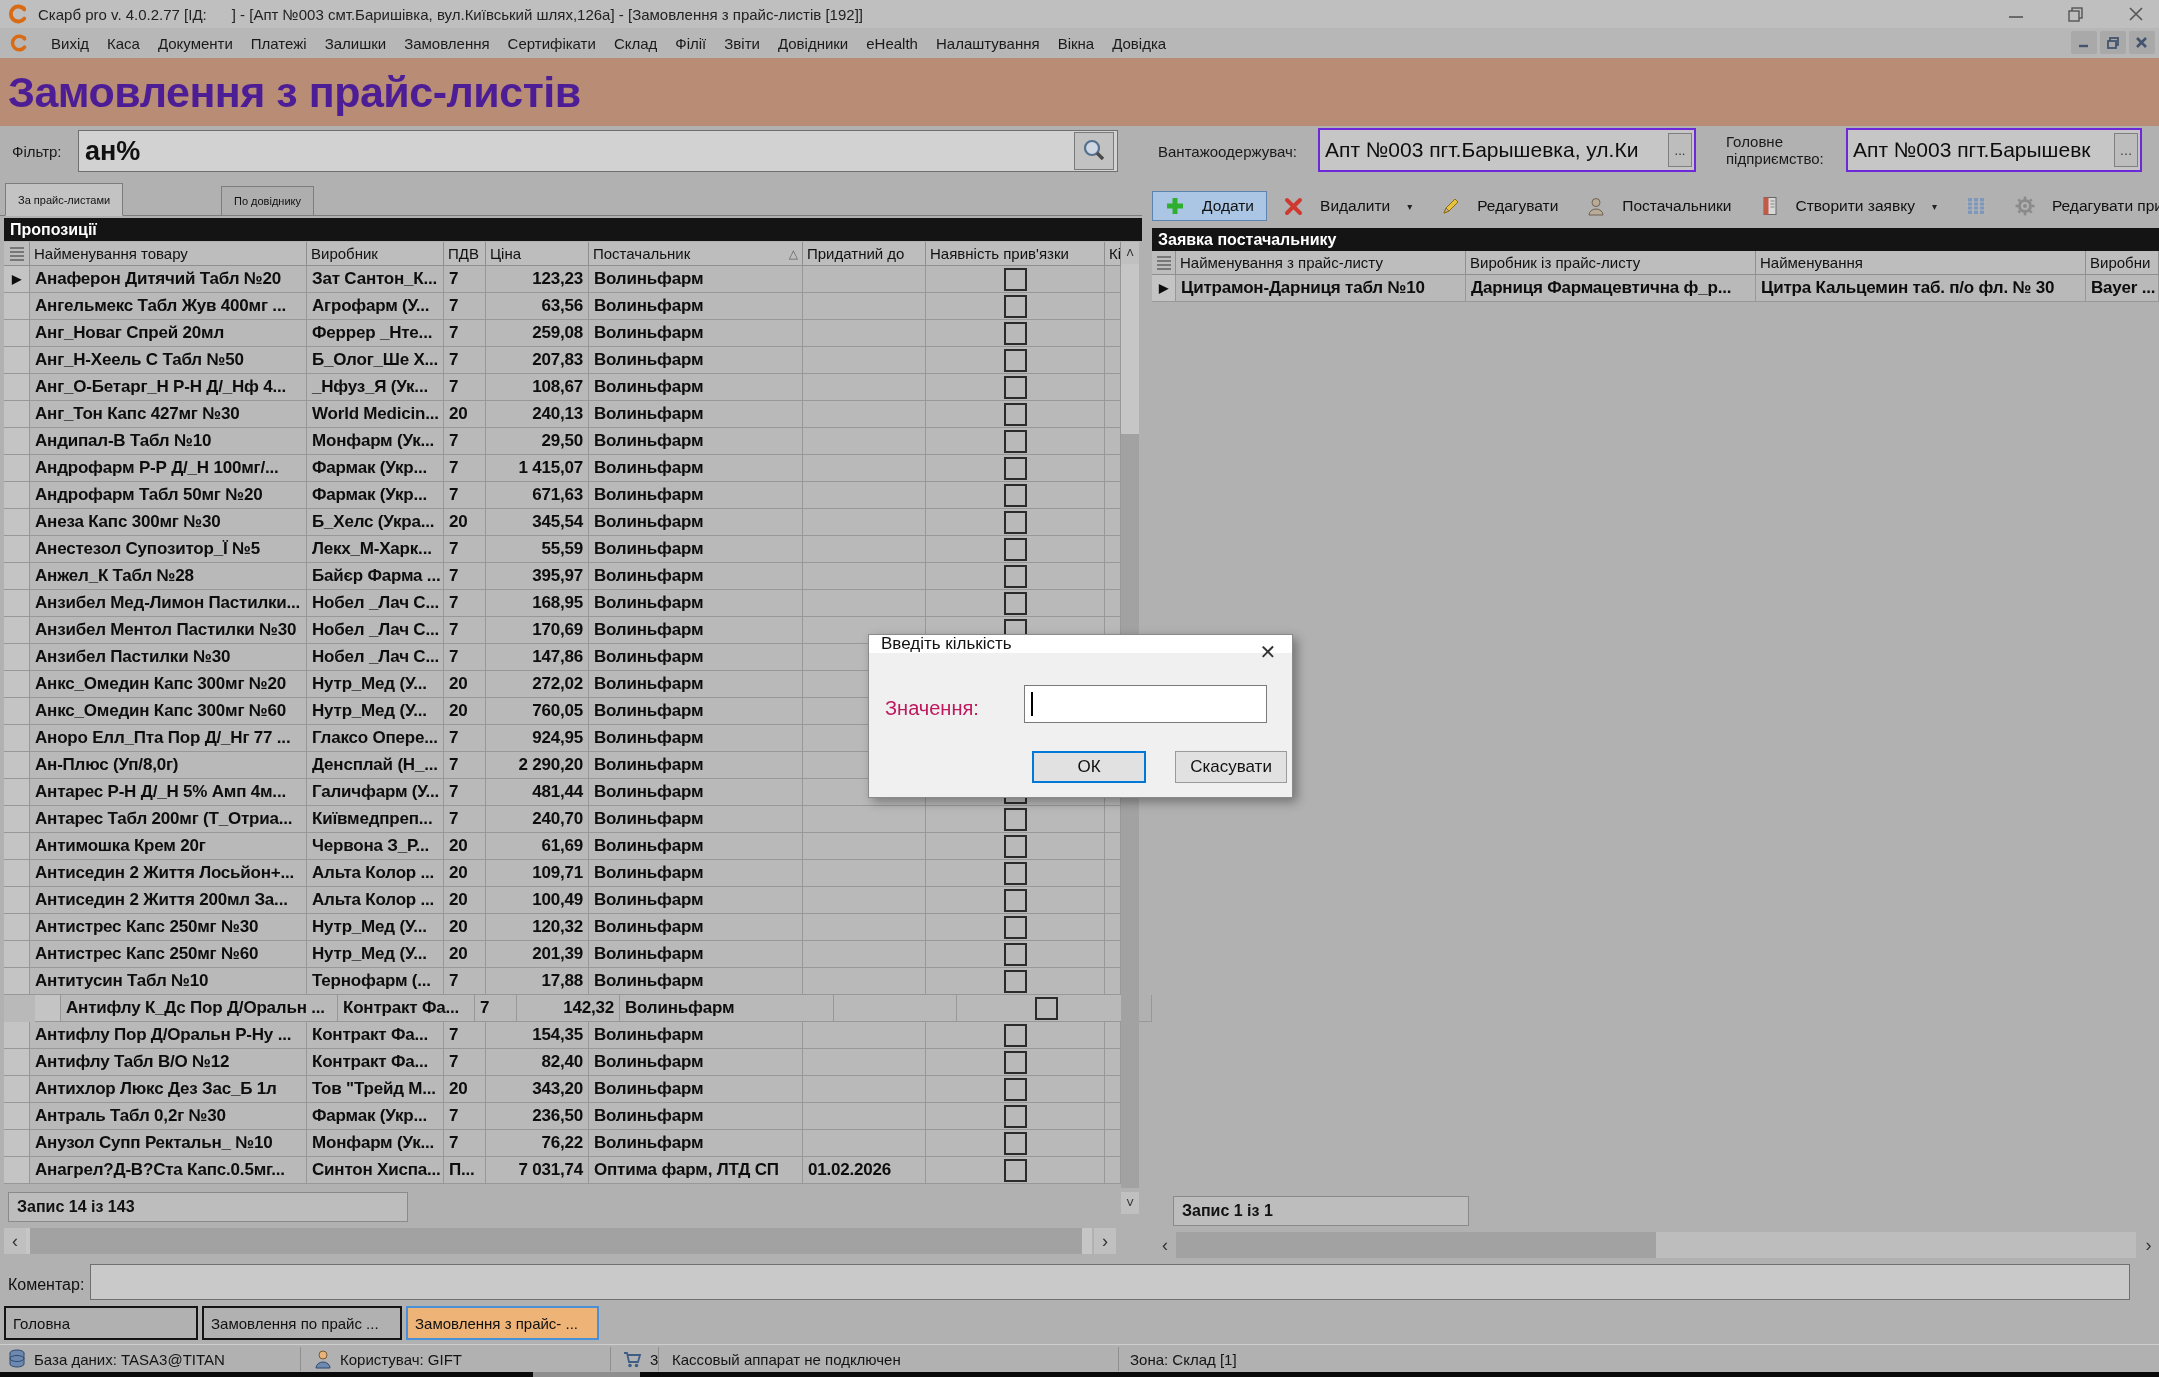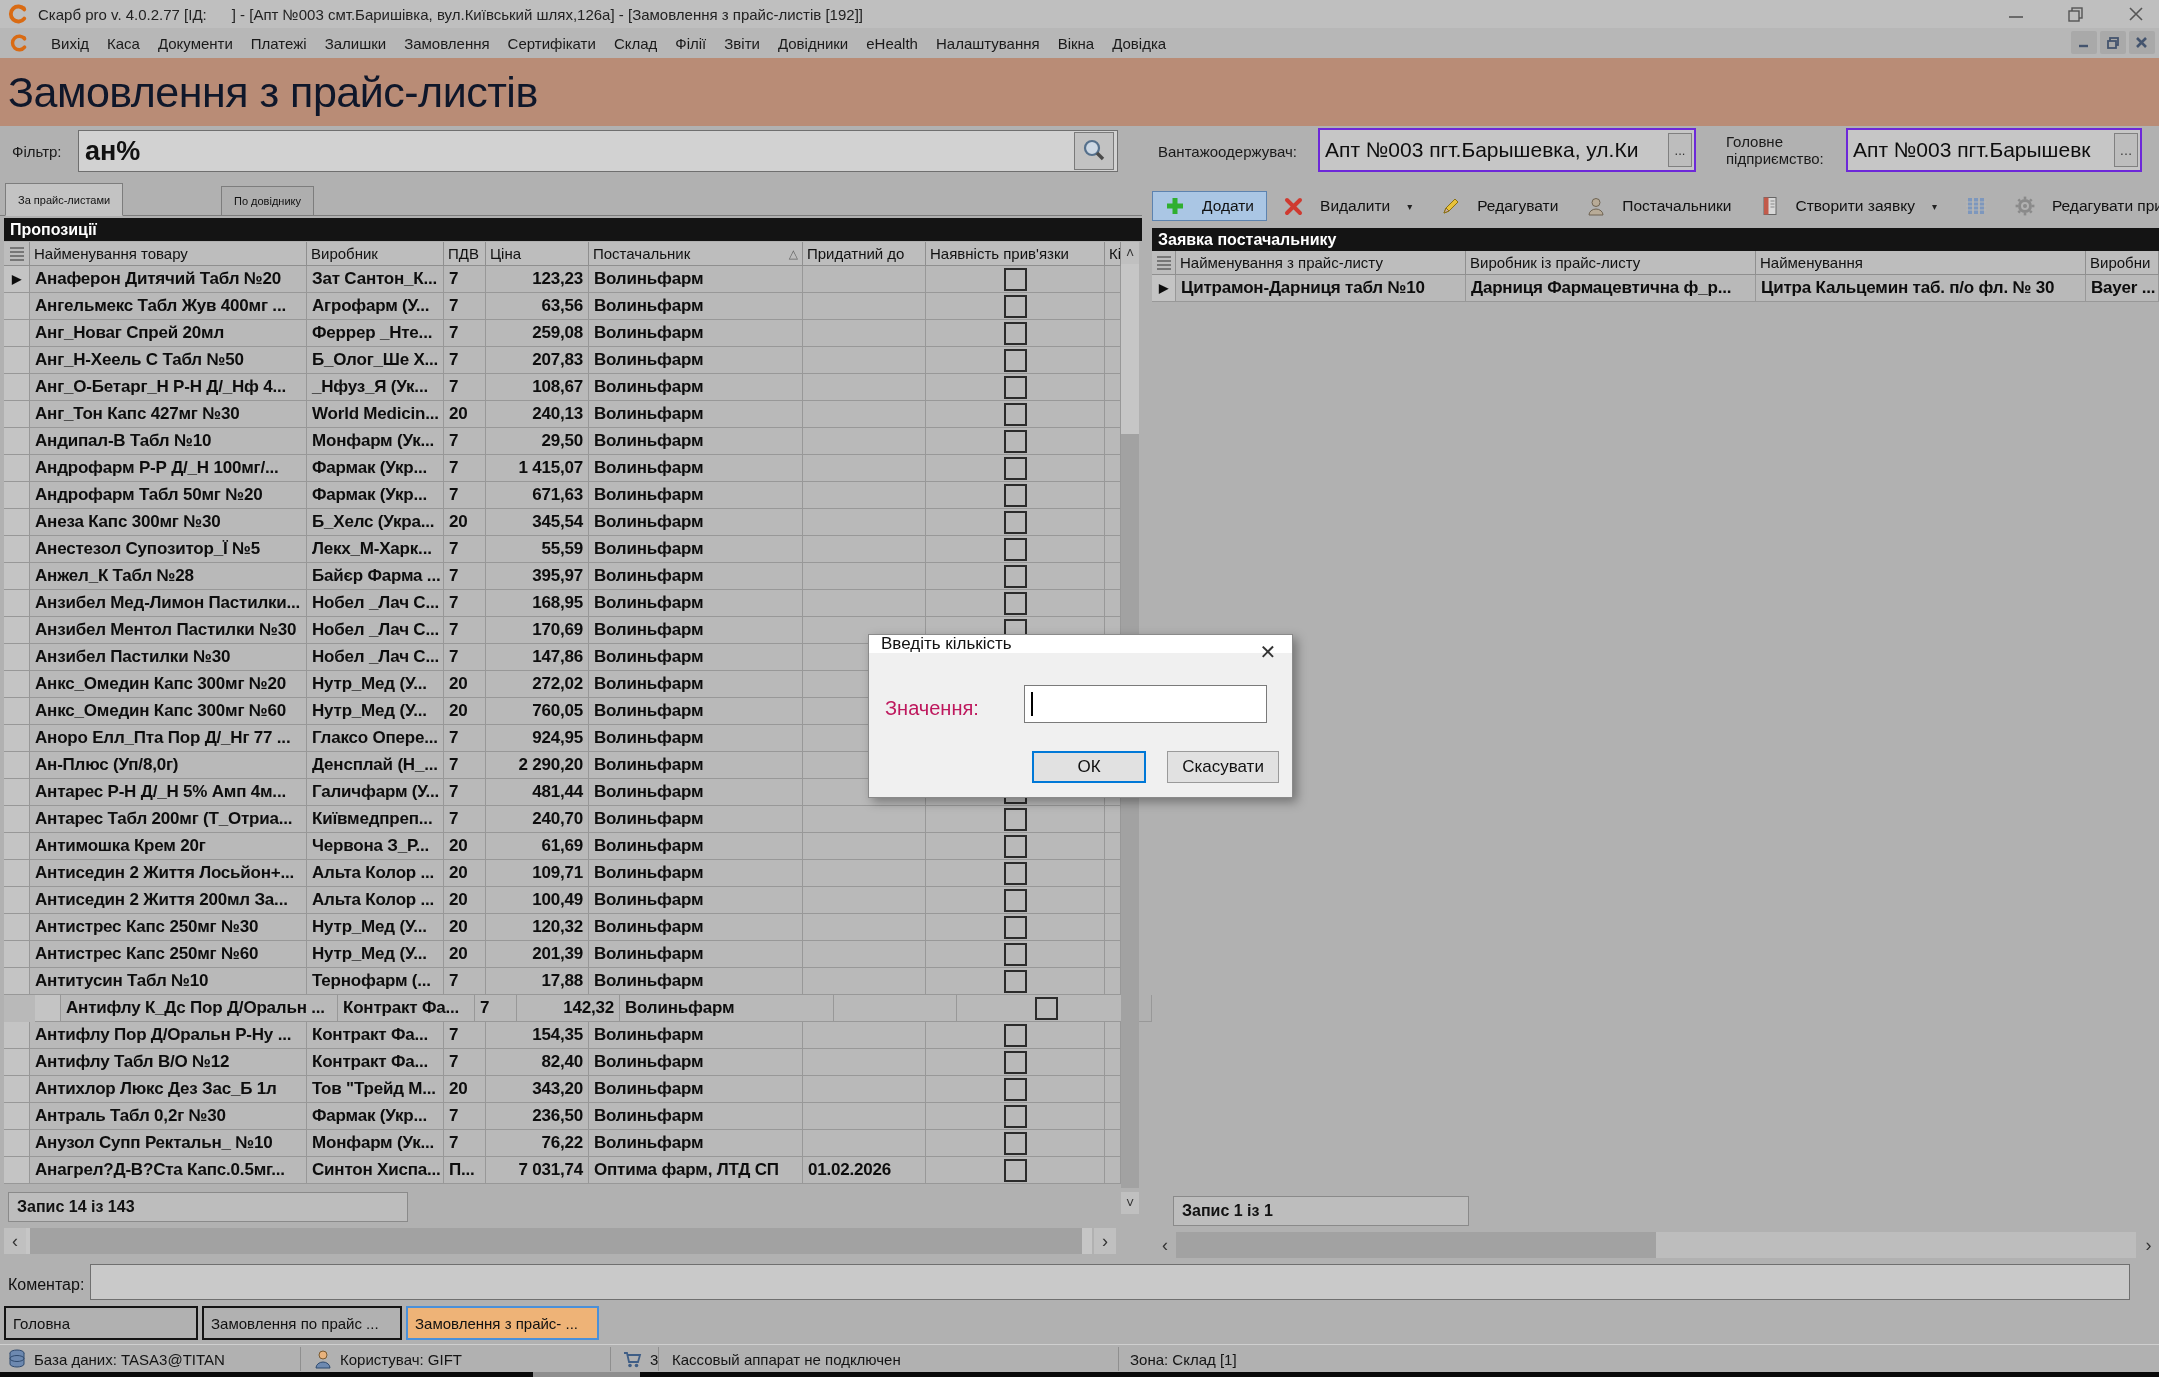--- a/index.html
+++ b/index.html
@@ -13,21 +13,21 @@
   .winbtns{position:absolute;right:10px;top:0;height:28px;display:flex;align-items:center;gap:34px;}
   .winbtn{width:26px;height:22px;display:flex;align-items:center;justify-content:center;}
   
   .menubar{left:0;top:28px;width:2159px;height:30px;background:#b7b7b7;display:flex;align-items:center;}
   .menubar .logo{width:18px;height:18px;margin:0 14px 0 10px;}
   .menu-item{font-size:15px;color:#1a1a1a;padding:4px 9px;cursor:default;}
   .mdibtns{position:absolute;right:4px;top:31px;display:flex;gap:3px;}
   .mdibtn{width:26px;height:23px;background:#a9a9a9;display:flex;align-items:center;justify-content:center;border-radius:2px;}
   
   .pagehdr{left:0;top:58px;width:2159px;height:68px;background:#b98c76;display:flex;align-items:center;}
-  .pagehdr span{font-size:43px;font-weight:normal;color:#0f172a;margin-left:8px;letter-spacing:-0.5px;}
+  .pagehdr span{font-size:43px;font-weight:bold;color:#4c1d95;margin-left:8px;letter-spacing:-0.5px;}
   
   .lbl{font-size:15px;color:#1a1a1a;}
   .filter-label{left:12px;top:143px;}
   .filter-input{left:78px;top:130px;width:1040px;height:42px;background:#d2d2d2;border:1px solid #6f6f6f;font-size:27px;font-weight:bold;padding:0 6px;box-sizing:border-box;color:#111;display:flex;align-items:center;}
   .search-btn{left:1074px;top:132px;width:40px;height:38px;background:#c2c2c2;border:1px solid #7a7a7a;display:flex;align-items:center;justify-content:center;box-sizing:border-box;}
   .consignee-label{left:1158px;top:143px;}
   .fieldbox{background:#c6c6c6;border:2px solid #6d28d9;box-sizing:border-box;display:flex;align-items:center;}
   .fieldbox .val{font-size:21px;color:#0e0e0e;padding-left:5px;white-space:nowrap;overflow:hidden;flex:1;}
   .dots-btn{width:22px;height:32px;background:#bdbdbd;border:1px solid #808080;display:flex;align-items:center;justify-content:center;font-size:13px;color:#333;flex:0 0 auto;margin-right:2px;}
   .consignee-box{left:1318px;top:128px;width:378px;height:44px;}
@@ -71,21 +71,21 @@
   
   .dialog{left:868px;top:634px;width:423px;height:162px;background:#f0f0f0;border:1px solid #8a8a8a;box-shadow:4px 4px 10px rgba(0,0,0,0.35);z-index:50;}
   .dlg-titlebar{position:absolute;left:0;top:0;right:0;height:18px;background:#ffffff;display:flex;align-items:center;}
   .dlg-title{font-size:17px;color:#111;margin-left:12px;}
   .dlg-close{position:absolute;right:4px;top:0;width:40px;height:34px;display:flex;align-items:center;justify-content:center;font-size:20px;color:#333;}
   .dlg-label{position:absolute;left:16px;top:62px;font-size:20px;color:#be185d;}
   .dlg-input{position:absolute;left:155px;top:50px;width:243px;height:38px;background:#fff;border:1px solid #7a7a7a;box-sizing:border-box;}
   .dlg-caret{position:absolute;left:6px;top:6px;width:1.5px;height:24px;background:#000;}
   .dlg-btn{position:absolute;top:116px;height:32px;font-size:17px;display:flex;align-items:center;justify-content:center;background:#e1e1e1;box-sizing:border-box;}
   .dlg-ok{left:163px;width:114px;border:2px solid #0078d7;}
-  .dlg-cancel{left:298px;width:112px;border:1px solid #9a9a9a;}
+  .dlg-cancel{left:306px;width:112px;border:1px solid #9a9a9a;}
   
   .comment-label{left:8px;top:1276px;font-size:16px;}
   .comment-input{left:90px;top:1264px;width:2040px;height:36px;background:#c9c9c9;border:1px solid #6f6f6f;box-sizing:border-box;}
   .taskbtn{top:1306px;height:34px;font-size:15px;display:flex;align-items:center;padding:0 7px;box-sizing:border-box;white-space:nowrap;overflow:hidden;}
   .taskbtn.plain{background:#b1b1b1;border:2px solid #141414;}
   .taskbtn.active{background:#eeb377;border:2px solid #4a90d9;}
   
   .statusbar{left:0;top:1344px;width:2159px;height:28px;background:#b1b1b1;border-top:1px solid #cfcfcf;display:block;font-size:15px;}
   .status-sec{position:absolute;top:0;height:28px;display:flex;align-items:center;gap:8px;color:#141414;}
   .status-div{position:absolute;top:2px;width:1px;height:24px;background:#8f8f8f;}

